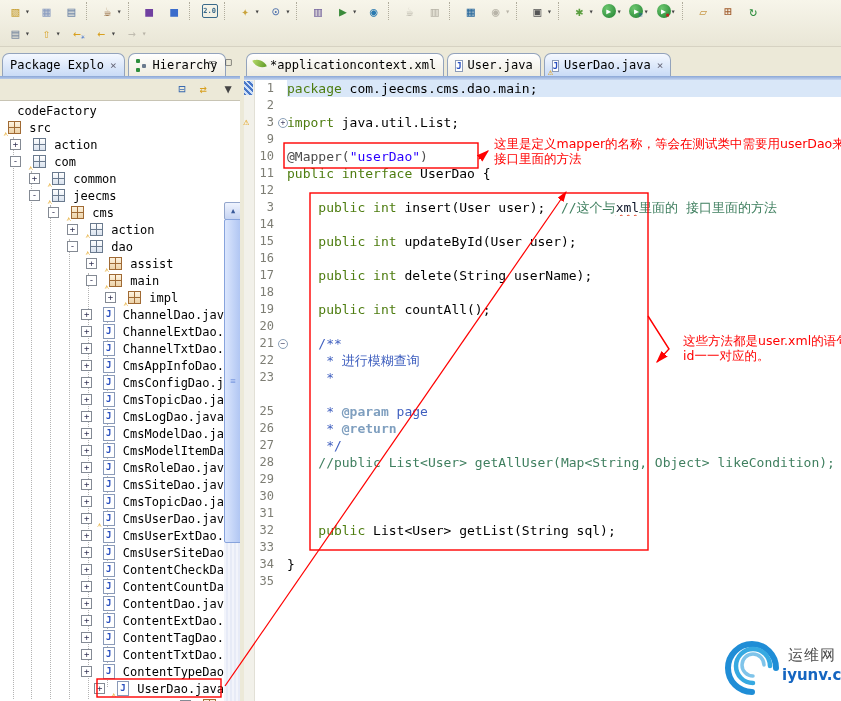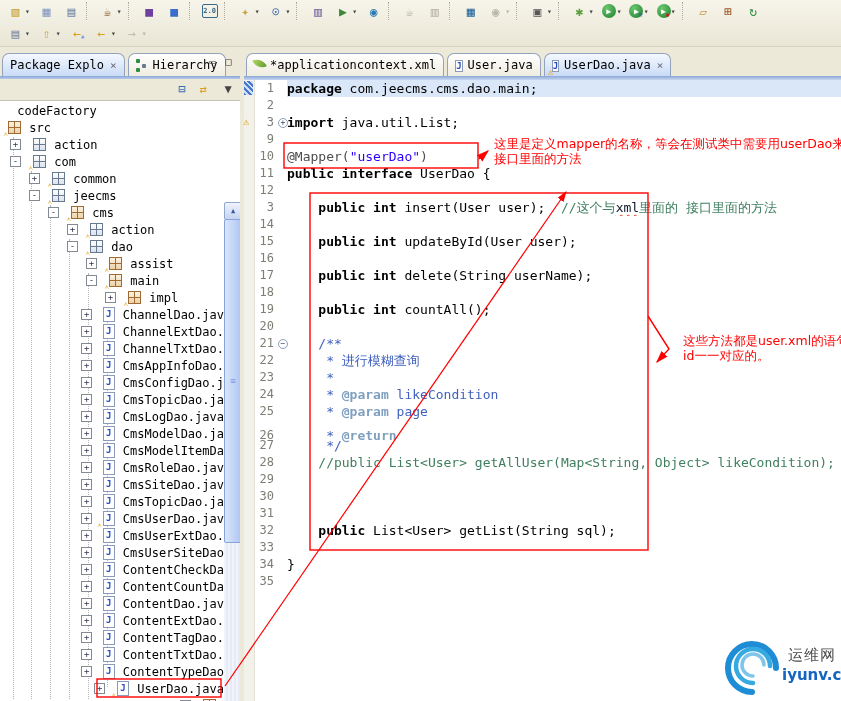--- a/index.html
+++ b/index.html
@@ -70,21 +70,21 @@
   .cl .mk{width:10px;flex:none;position:relative;}
   .cl .ln{width:24px;flex:none;text-align:right;padding-right:4px;color:#7d7d74;font-size:12px;box-sizing:border-box;}
   .cl .fd{width:9px;flex:none;position:relative;}
   .cl .cd{flex:1;white-space:pre;overflow:hidden;}
   .cl .cd.cur{background:#d9e7f8;}
   .hatch{position:absolute;left:0;top:1px;width:9px;height:14px;
          background:repeating-linear-gradient(45deg,#4a78c8 0 2px,#cfe0f8 2px 4px);}
   .mwarn{position:absolute;left:-1px;top:2px;font-size:10px;color:#e09800;line-height:12px;}
   .foldbox{position:absolute;left:0;top:4px;width:8px;height:8px;border:1px solid #8aa0b8;border-radius:50%;
            background:#fff;color:#446;font-size:8px;line-height:7px;text-align:center;}
-  .tok-k{color:#000000;font-weight:bold;}
+  .tok-k{color:#4d7c0f;font-weight:normal;}
   .tok-p{color:#000;}
   .tok-s{color:#2a00ff;}
   .tok-a{color:#4c4c4c;}
   .tok-c{color:#3f7f5f;}
   .tok-ce{color:#0f172a;text-decoration:underline wavy #e04020;text-decoration-thickness:1px;text-underline-offset:2px;}
   .tok-j{color:#3f5fbf;}
   .tok-jt{color:#7f9fbf;font-weight:bold;}
   
   .winbtn{position:absolute;width:15px;height:14px;font-size:10px;line-height:13px;text-align:center;color:#333;}
   
@@ -437,33 +437,27 @@
         <span class="ln">22</span>
         <span class="fd"></span>
         <span class="cd"><span class="tok-j">     * 进行模糊查询</span></span>
       </div>
       <div class="cl" style="top: 289px;">
         <span class="mk"></span>
         <span class="ln">23</span>
         <span class="fd"></span>
         <span class="cd"><span class="tok-j">     *</span></span>
       </div>
-      <div class="cl" style="top: 306px;">
-        <span class="mk"></span>
-        <span class="ln">24</span>
-        <span class="fd"></span>
-        <span class="cd"><span class="tok-j">     * </span><span class="tok-jt">@param</span><span class="tok-j"> likeCondition</span></span>
-      </div>
       <div class="cl" style="top: 323px;">
         <span class="mk"></span>
         <span class="ln">25</span>
         <span class="fd"></span>
         <span class="cd"><span class="tok-j">     * </span><span class="tok-jt">@param</span><span class="tok-j"> page</span></span>
       </div>
-      <div class="cl" style="top: 347px; justify-content: flex-end;">
+      <div class="cl" style="top: 340px; justify-content: flex-end;">
         <span class="mk"></span>
         <span class="ln">26</span>
         <span class="fd"></span>
         <span class="cd"><span class="tok-j">     * </span><span class="tok-jt">@return</span></span>
       </div>
       <div class="cl" style="top: 357px;">
         <span class="mk"></span>
         <span class="ln">27</span>
         <span class="fd"></span>
         <span class="cd"><span class="tok-j">     */</span></span>

